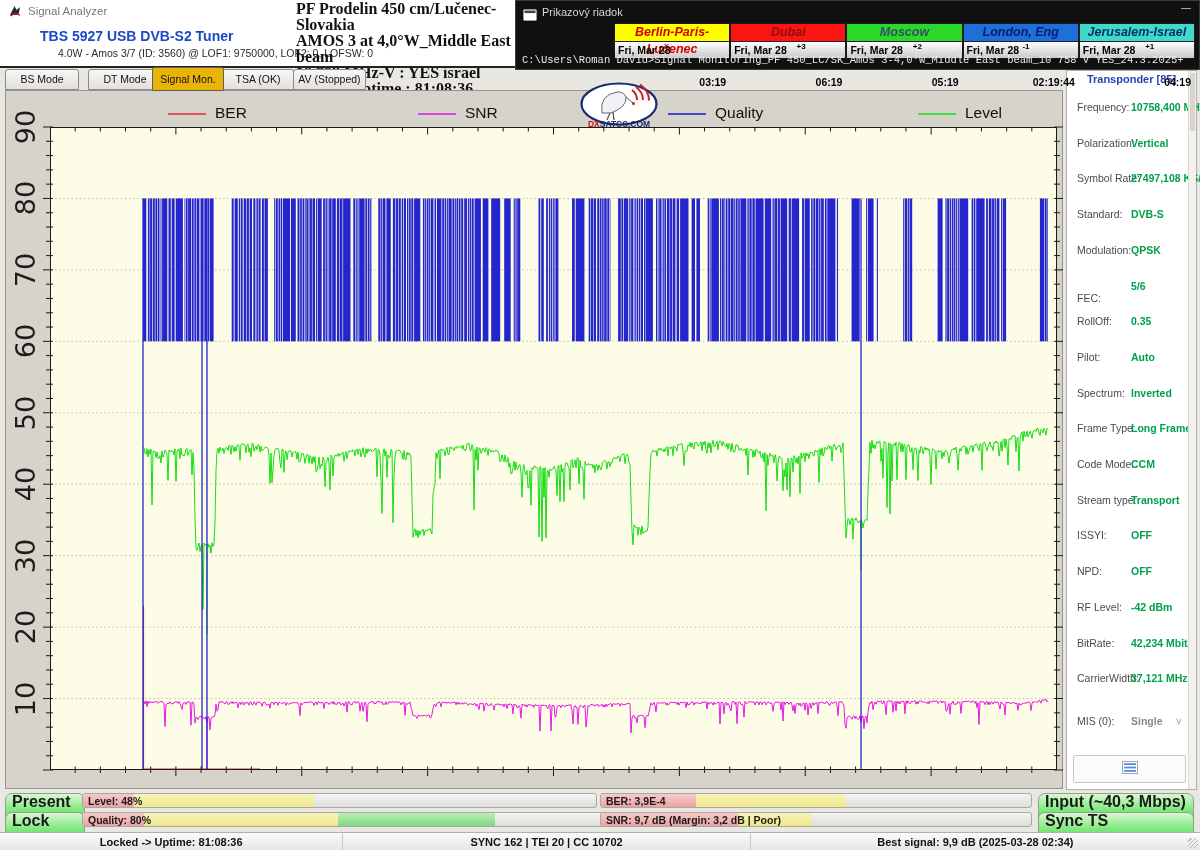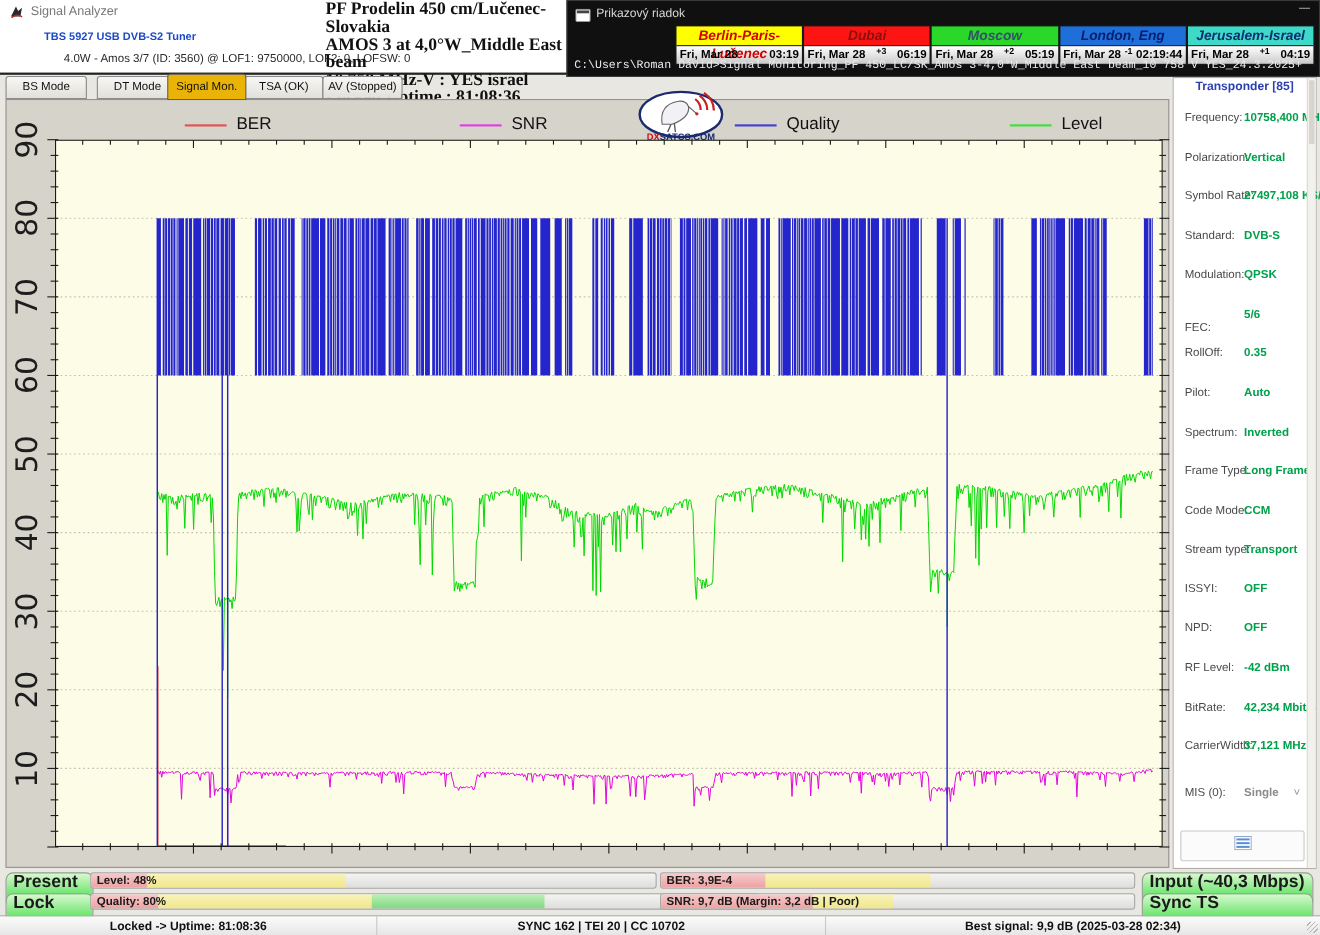--- a/index.html
+++ b/index.html
@@ -2,21 +2,21 @@
 <html><head>
 <meta charset="utf-8">
 <style>
   html,body{margin:0;padding:0;}
   body{width:1200px;height:850px;position:relative;overflow:hidden;
        background:#e9e7e2;font-family:"Liberation Sans",sans-serif;}
   .abs{position:absolute;}
   
   #header{left:0;top:0;width:1200px;height:66px;background:#ffffff;}
   #titlebar-text{left:28px;top:5px;font-size:11.5px;color:#777;}
-  #tuner-title{left:40px;top:28px;font-size:10px;font-weight:bold;color:#1b4ac6;}
+  #tuner-title{left:40px;top:28px;font-size:14px;font-weight:bold;color:#1b4ac6;}
   #tuner-sub{left:58px;top:47px;font-size:10.5px;color:#2b2b2b;}
   #header-info{left:296px;top:1px;width:225px;font-family:"Liberation Serif",serif;
                font-size:16px;line-height:16px;color:#111;font-weight:bold;}
   #header-line{left:0;top:66px;width:516px;height:2px;background:#222;}
   
   .tab{position:absolute;top:69px;height:19px;line-height:19px;text-align:center;
        font-size:10.5px;color:#111;background:linear-gradient(#f7f7f5,#e2e0da);
        border:1px solid #8a8a8a;border-radius:3px 3px 0 0;cursor:default;}
   .tab.active{top:67px;height:22px;line-height:22px;background:#eab308;border-color:#5f5f5f;z-index:3;text-align:center;}
   
@@ -35,21 +35,21 @@
   #console-title{position:absolute;left:26px;top:5px;font-size:11px;color:#d8d8d8;}
   #console-min{position:absolute;right:8px;top:1px;color:#cfcfcf;font-size:10px;}
   #clocks{position:absolute;left:98px;top:22px;width:581px;display:flex;}
   .clock{flex:1 1 0;border:1px solid #1a1a1a;}
   .clock-name{height:17px;line-height:17px;text-align:center;font-size:12.5px;
               font-weight:bold;font-style:italic;border-bottom:1px solid #222;}
   .clock-time{height:16px;line-height:16px;background:linear-gradient(#ffffff,#c9c9c9);
               font-size:10.5px;font-weight:bold;color:#000;display:flex;padding:0 3px;}
   .clock-date{flex:0 0 auto;}
   .clock-off{flex:1 1 auto;text-align:center;font-size:8px;position:relative;top:-3px;}
-  .clock-hm{flex:0 0 auto;}
+  .clock-hm{flex:0 0 auto;margin-top:32px;}
   #console-prompt{position:absolute;left:6px;top:53px;font-family:"Liberation Mono",monospace;
                   font-size:10.5px;color:#eaeaea;white-space:nowrap;}
   
   #sidebar{left:1066px;top:70px;width:131px;height:720px;background:#fff;
            border:1px solid #b3afa7;box-sizing:border-box;z-index:10;}
   #sidebar-title{position:absolute;left:0;top:2px;width:100%;text-align:center;
                  font-size:11px;font-weight:bold;color:#2b3fb0;}
   .sb-label{position:absolute;left:10px;font-size:10.5px;color:#4a4a4a;white-space:nowrap;}
   .sb-value{position:absolute;left:64px;font-size:10.5px;font-weight:bold;color:#00A14B;white-space:nowrap;}
   #sb-scroll{position:absolute;right:0;top:0;width:7px;height:100%;background:#f2f1ee;border-left:1px solid #ddd9d3;}

